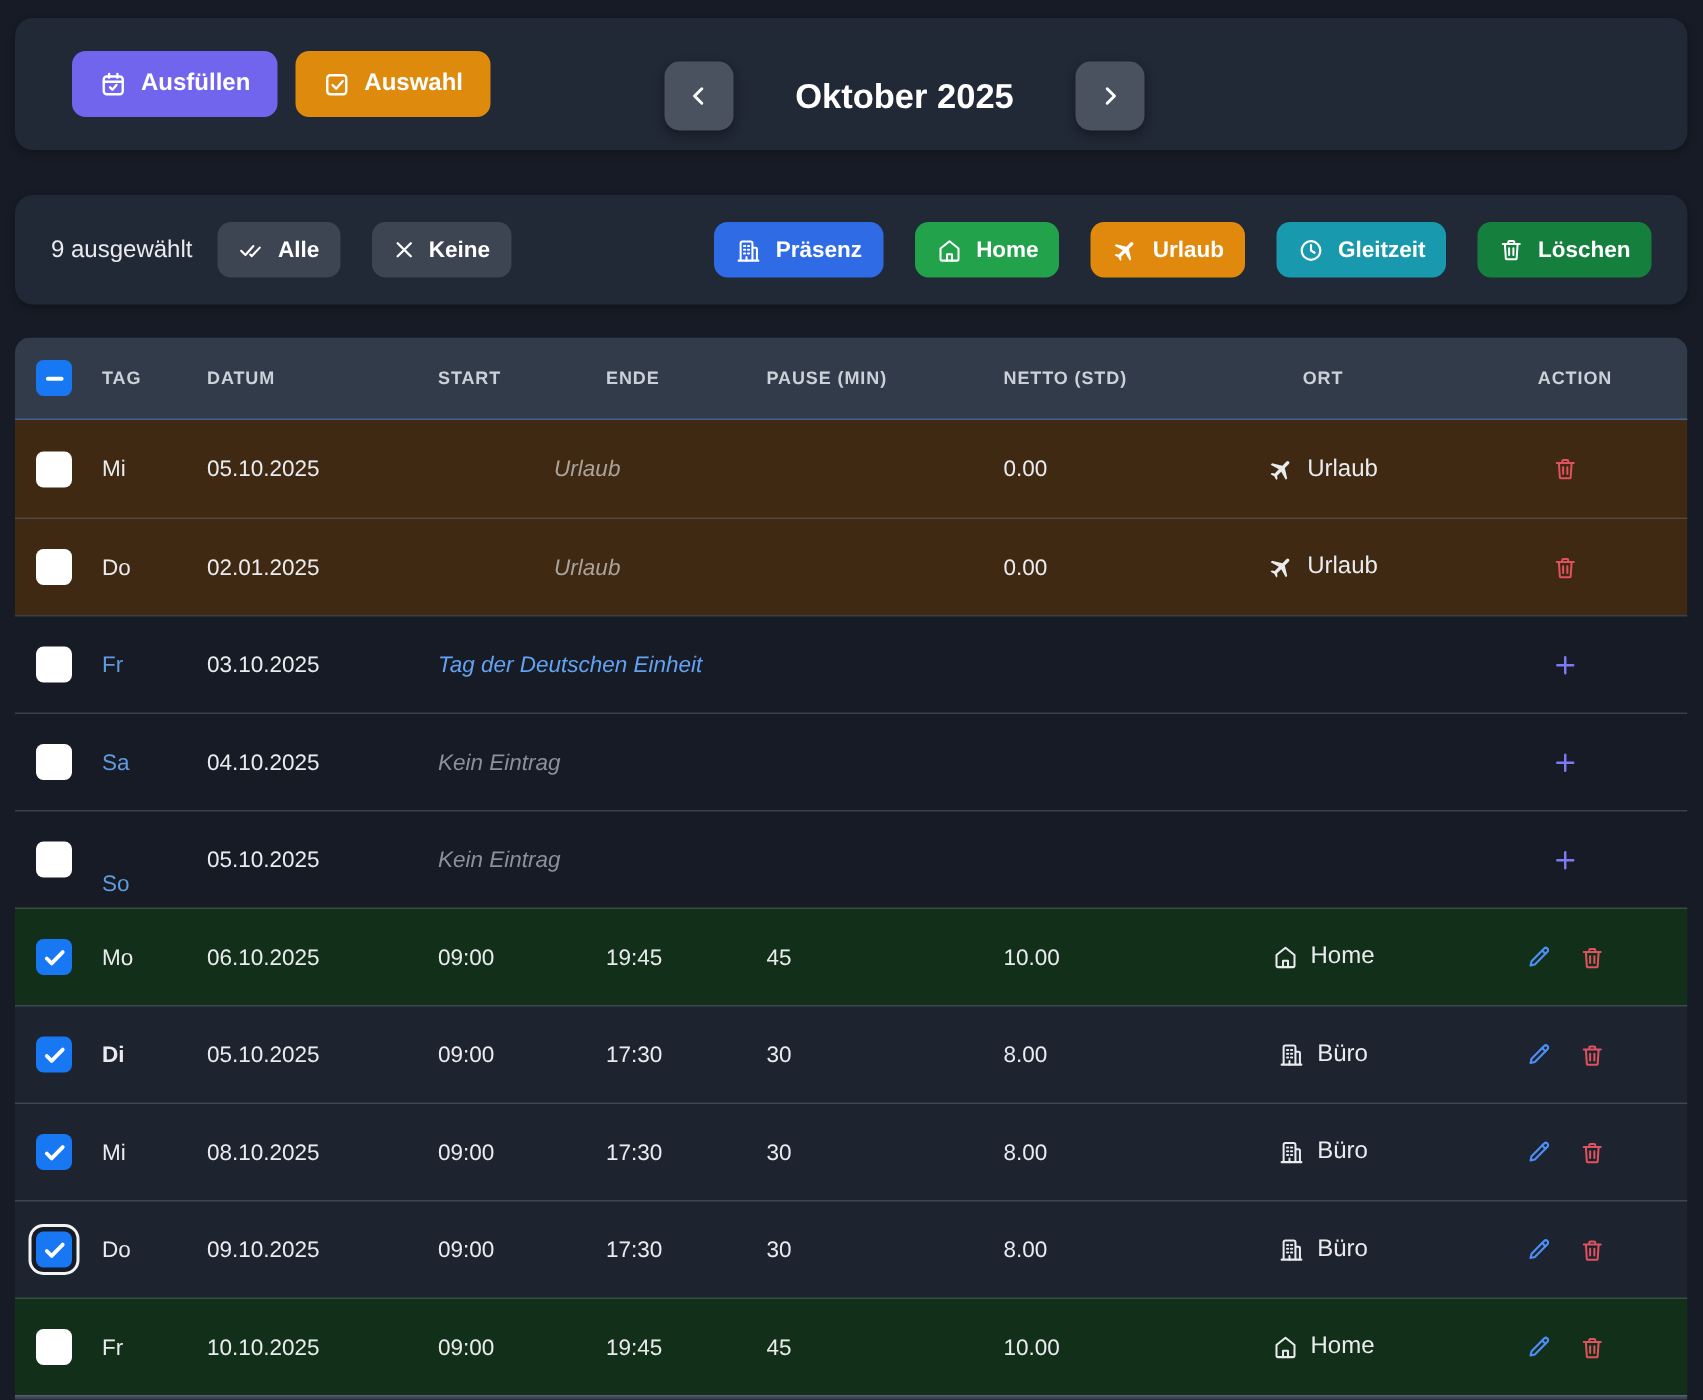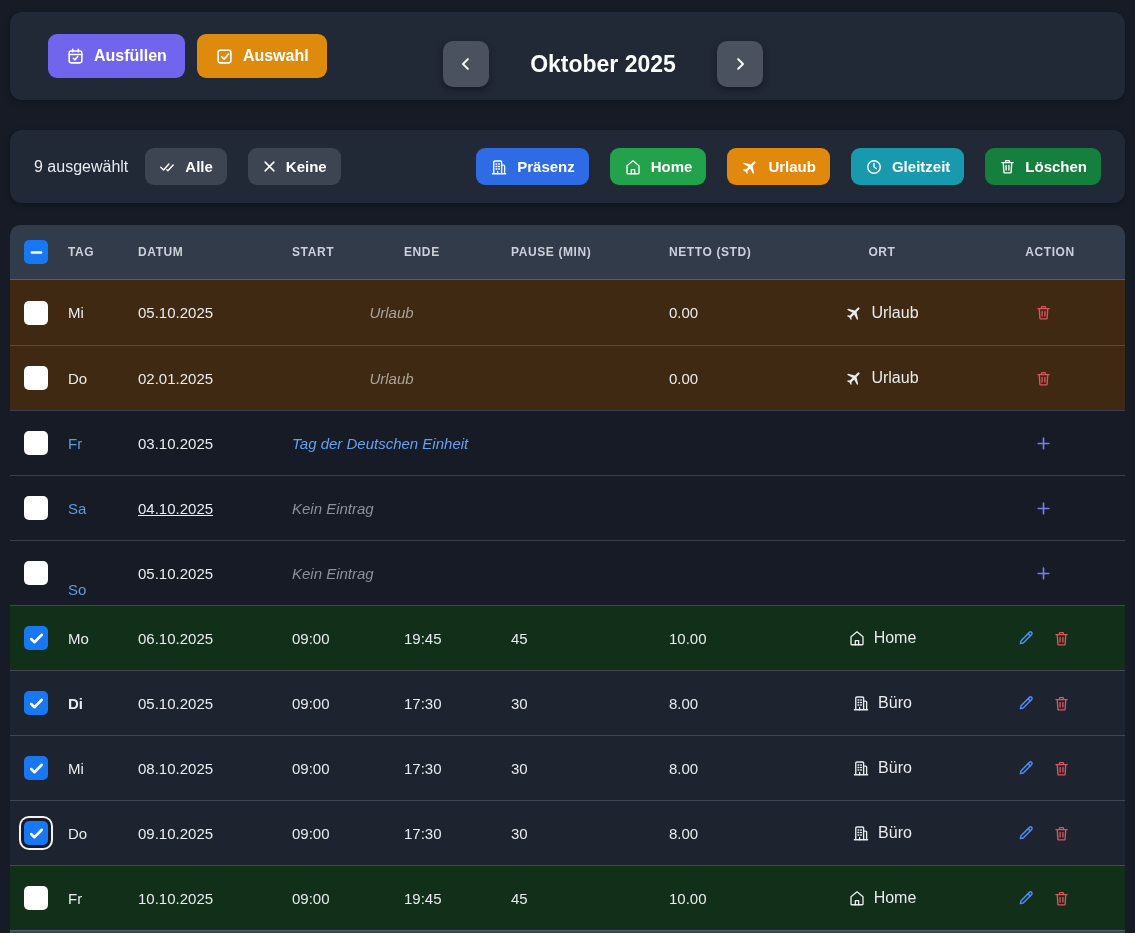--- a/index.html
+++ b/index.html
@@ -273,21 +273,21 @@
               </svg>
             </span>
           </button>
         </div>
       </div>
       <div class="grid trow">
         <div class="cb-cell" style="grid-column: 1;">
           <div class="checkbox"></div>
         </div>
         <div class="cell day-blue" style="grid-column: 2;">Sa</div>
-        <div class="cell" style="grid-column: 3; text-decoration: underline;">04.10.2025</div>
+        <div class="cell" style="grid-column: 3;">04.10.2025</div>
         <div class="cell note note-empty" style="grid-column: 4 / 8;">Kein Eintrag</div>
         <div class="action-cell" style="grid-column: 9;">
           <button class="icon-btn" style="color: rgb(123, 123, 244);">
             <span class="icon">
               <svg width="17" height="17" viewBox="0 0 24 24" fill="none" stroke="currentColor" stroke-linecap="round" stroke-linejoin="round" stroke-width="2.3">
                 <path d="M12 4.5v15M4.5 12h15"></path>
               </svg>
             </span>
           </button>
         </div>

